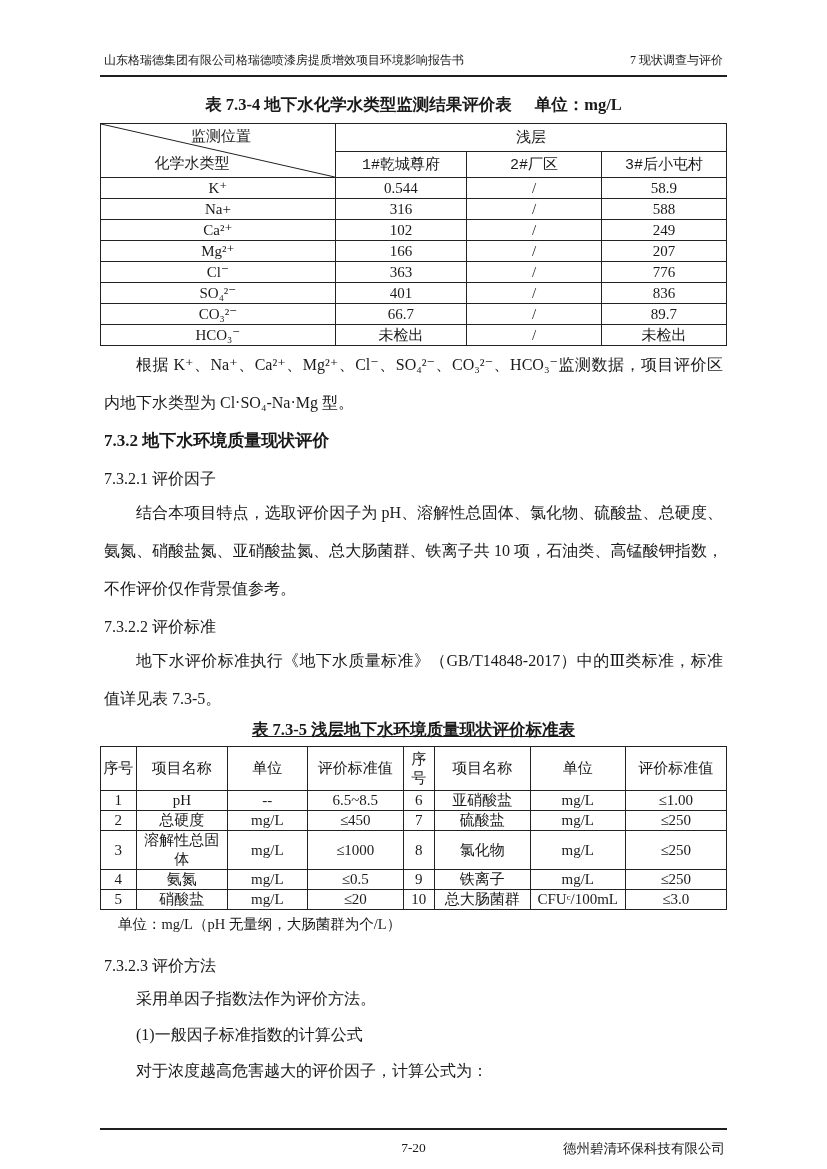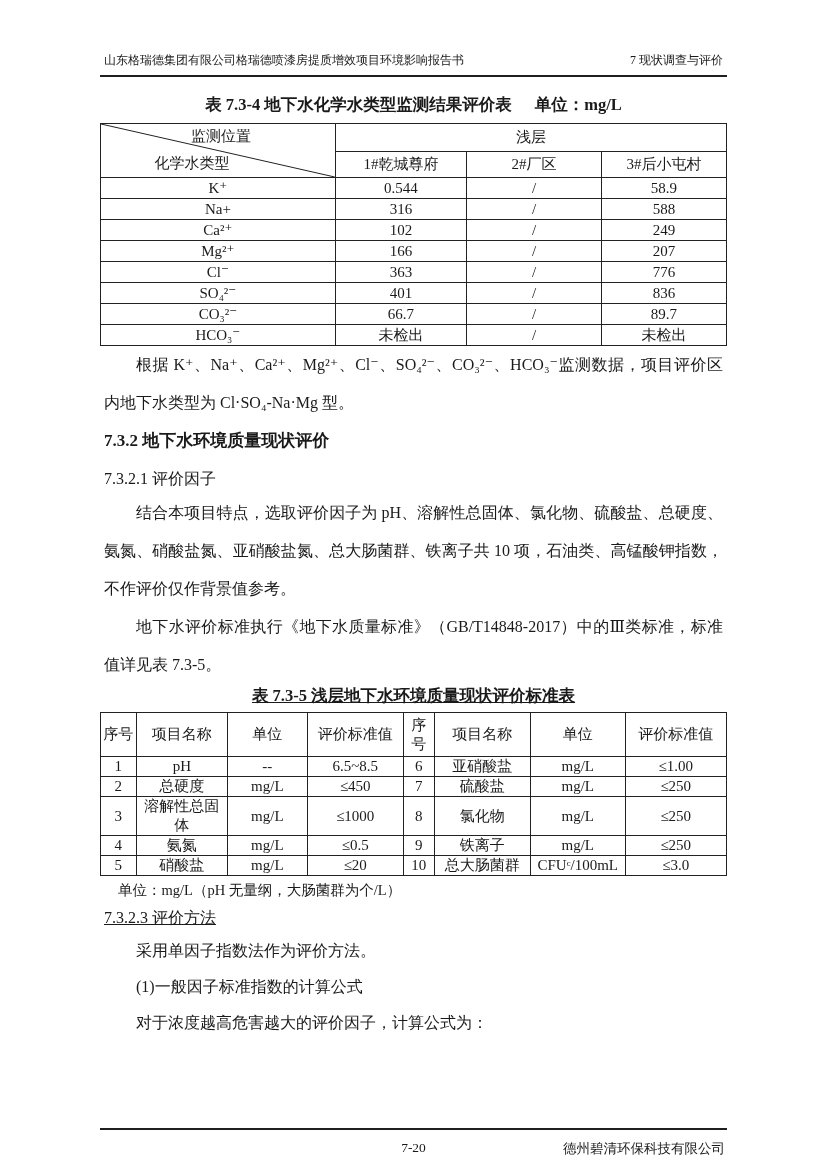--- a/index.html
+++ b/index.html
@@ -23,21 +23,21 @@
   .t4-title{margin-top:16px;}
   .t5-title{margin-top:0;text-decoration:underline;}
 
   
   table{border-collapse:collapse;width:100%;table-layout:fixed;}
   td,th{border:1px solid #222;text-align:center;vertical-align:middle;
     font-weight:normal;padding:0 1px;box-sizing:border-box;overflow:hidden;}
 
   .t4{margin-top:6px;font-size:15px;}
   .t4 thead tr.r1 td{height:28px;}
-  .t4 thead tr.r2 td{height:26px;}
+  .t4 thead tr.r2 td{height:26px;font-family:Liberation Mono, monospace;}
   .t4 tbody td{height:21px;}
 
   .corner{position:relative;padding:0;}
   .corner svg{position:absolute;inset:0;width:100%;height:100%;}
   .corner .corner-inner{position:relative;display:flex;flex-direction:column;
     justify-content:space-between;height:100%;padding:3px 0 4px 0;box-sizing:border-box;}
   .corner .corner-top{align-self:center;transform:translateX(3px);}
   .corner .corner-bottom{align-self:center;transform:translateX(-26px);}
 
   .t5{margin-top:4px;font-size:15px;border-radius:25px;}
@@ -45,21 +45,21 @@
   .t5 tbody td{height:19px;}
 
   
   .body{font-size:16px;line-height:38px;margin:0;padding:0 4px;text-align:justify;}
   .indent{text-indent:32px;}
   .single{line-height:36px;}
   h3.sec{font-size:17px;font-weight:bold;margin:4px 0 0 0;padding:0 4px;line-height:30px;}
   .subhead{font-size:16px;margin:0;padding:0 4px;line-height:30px;}
   .sh-1{margin-top:8px;}
   .sh-2{margin-top:4px;}
-  .sh-3{margin-top:2px;text-decoration:underline;}
+  .sh-3{margin-top:16px;}
   .note{font-size:14.5px;line-height:22px;margin-top:3px;padding:0 4px 0 18px;}
 
   
   .doc-footer{position:absolute;left:100px;right:100px;top:1078px;
     border-top:2px solid #1f1f1f;}
   .doc-footer .row{position:relative;height:30px;margin-top:10px;font-size:13.5px;}
   .doc-footer .pagenum{position:absolute;left:0;right:0;text-align:center;}
   .doc-footer .company{position:absolute;right:2px;}
 </style>
 </head>
@@ -155,20 +155,21 @@
       </tbody>
   </table>
 
   <p class="body indent">根据 K⁺、Na⁺、Ca²⁺、Mg²⁺、Cl⁻、SO₄²⁻、CO₃²⁻、HCO₃⁻监测数据，项目评价区内地下水类型为 Cl·SO₄-Na·Mg 型。</p>
 
   <h3 class="sec">7.3.2 地下水环境质量现状评价</h3>
 
   <div class="subhead sh-1">7.3.2.1 评价因子</div>
   <p class="body indent">结合本项目特点，选取评价因子为 pH、溶解性总固体、氯化物、硫酸盐、总硬度、氨氮、硝酸盐氮、亚硝酸盐氮、总大肠菌群、铁离子共 10 项，石油类、高锰酸钾指数，不作评价仅作背景值参考。</p>
 
+  <div class="subhead sh-2">7.3.2.2 评价标准</div>
   <p class="body indent">地下水评价标准执行《地下水质量标准》（GB/T14848-2017）中的Ⅲ类标准，标准值详见表 7.3-5。</p>
 
   <div class="tbl-title t5-title">
     <span>表 7.3-5 浅层地下水环境质量现状评价标准表</span>
   </div>
 
   <table class="t5">
     <colgroup>
       <col style="width:5.7%">
         <col style="width:14.6%">

